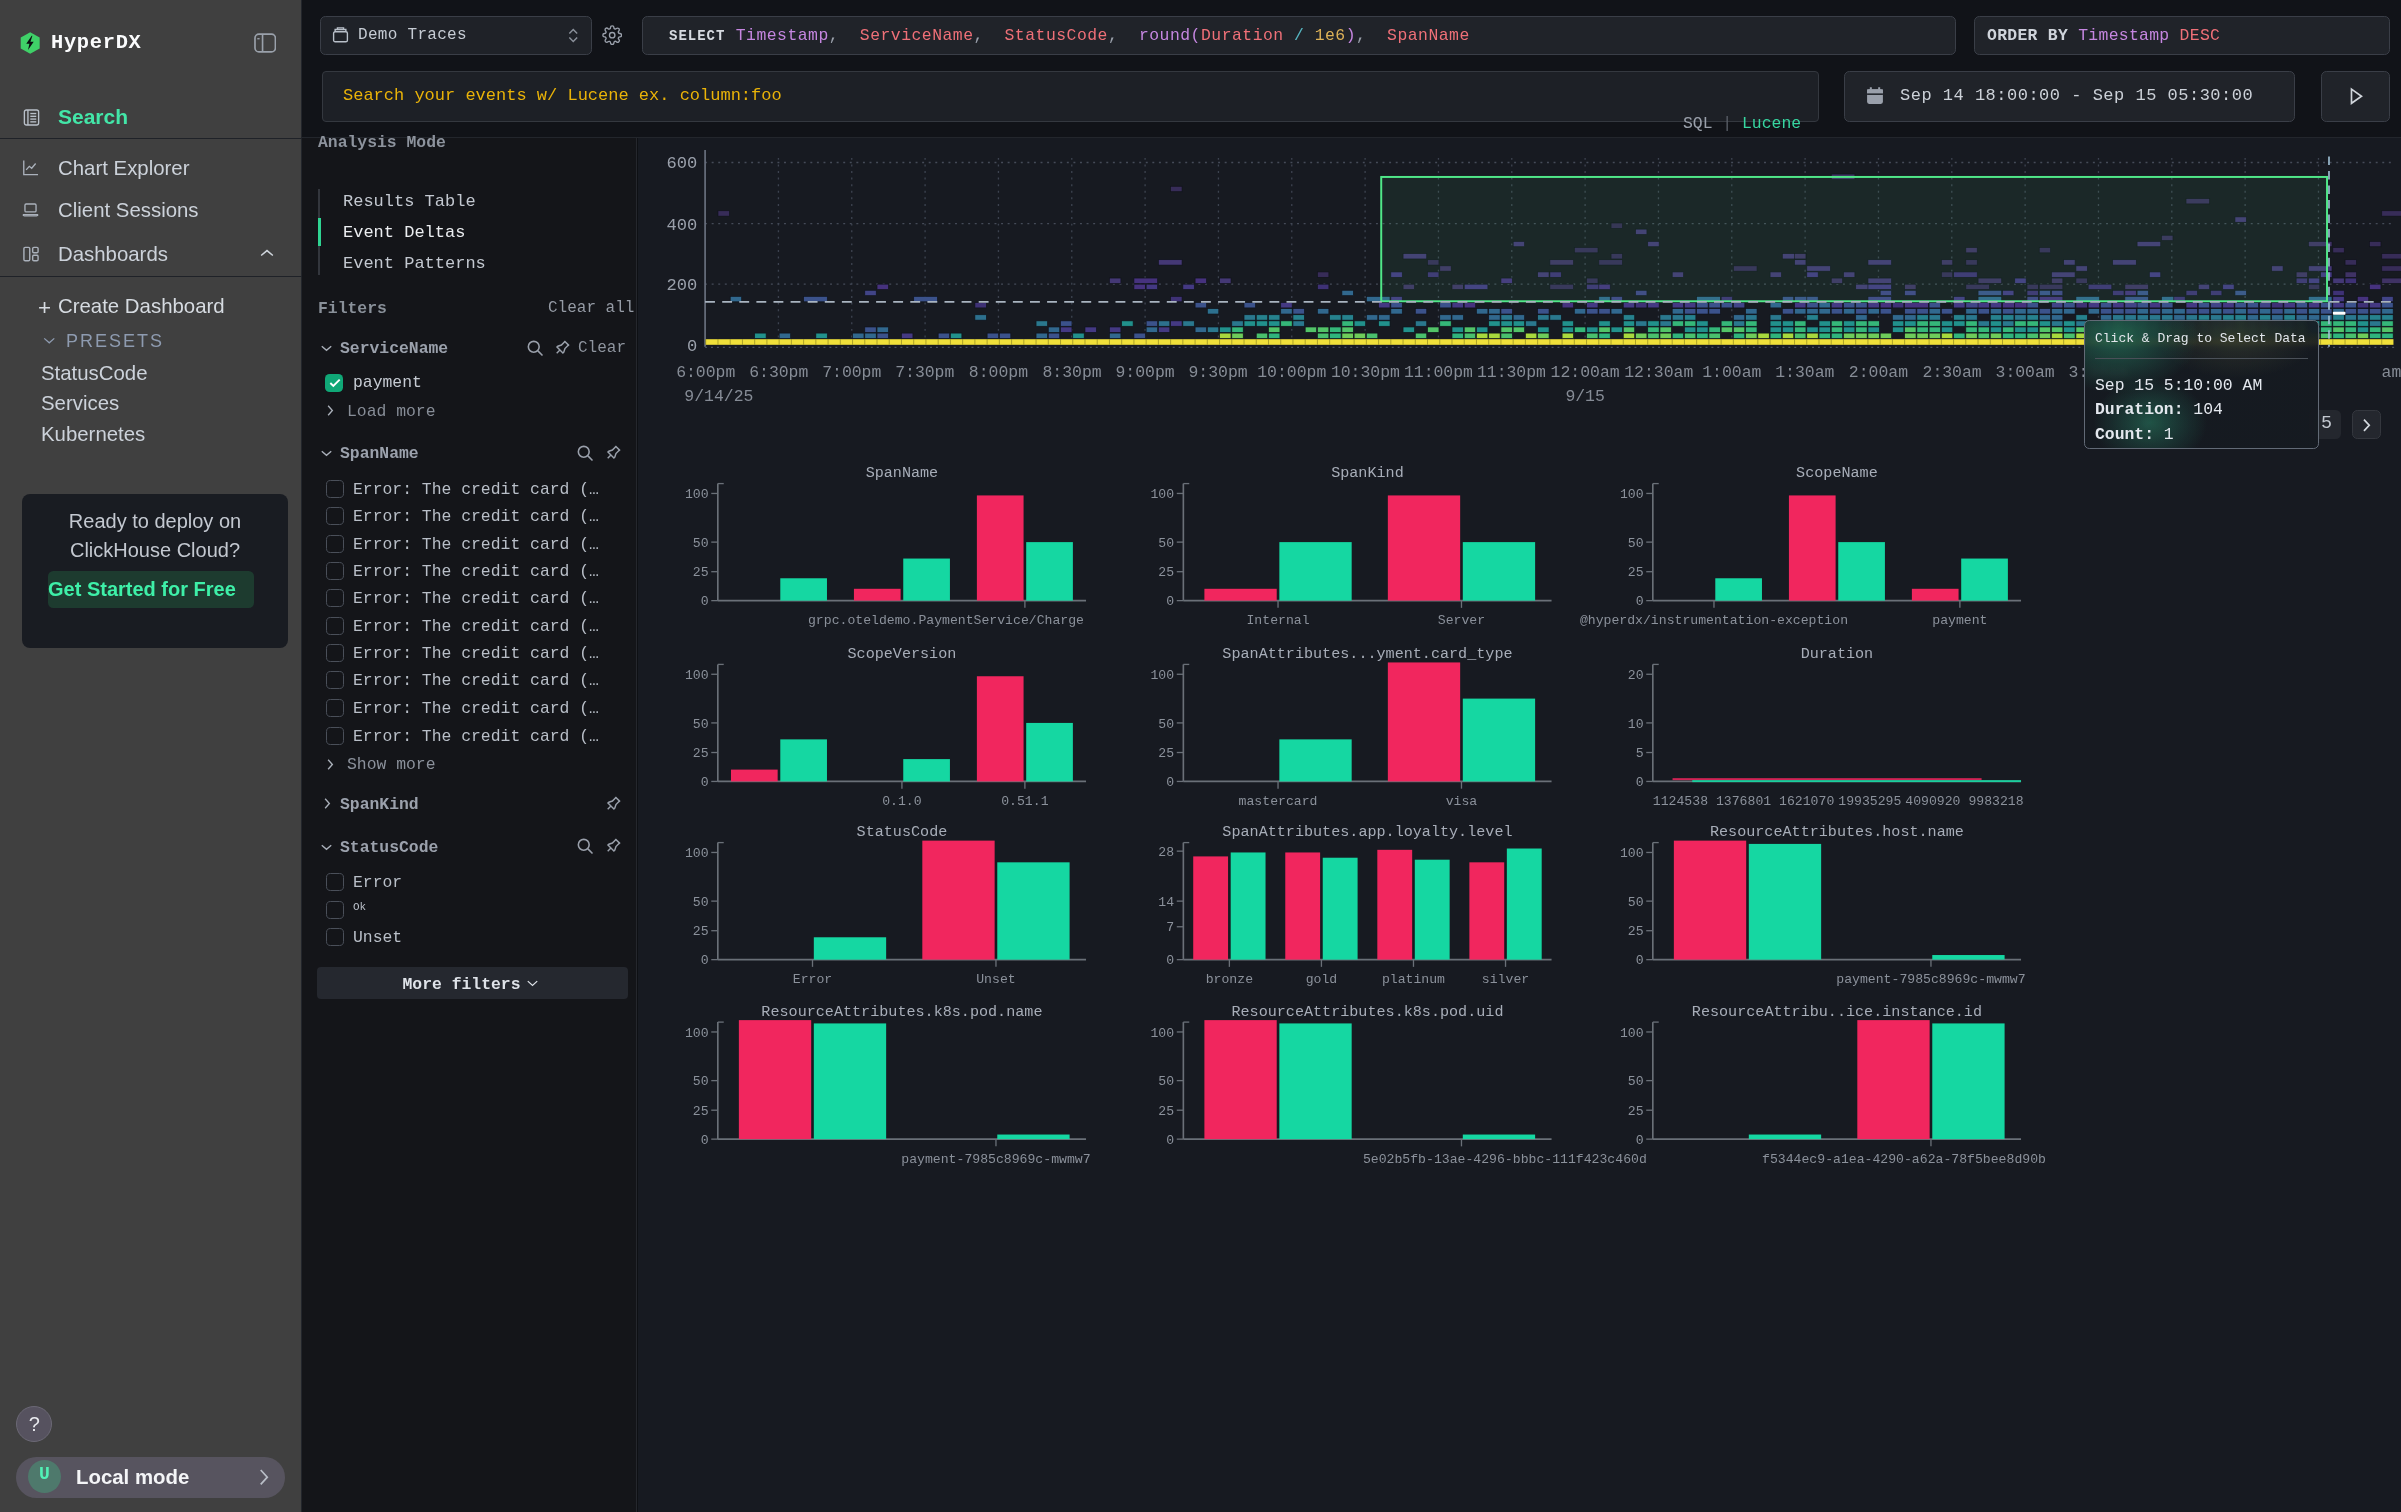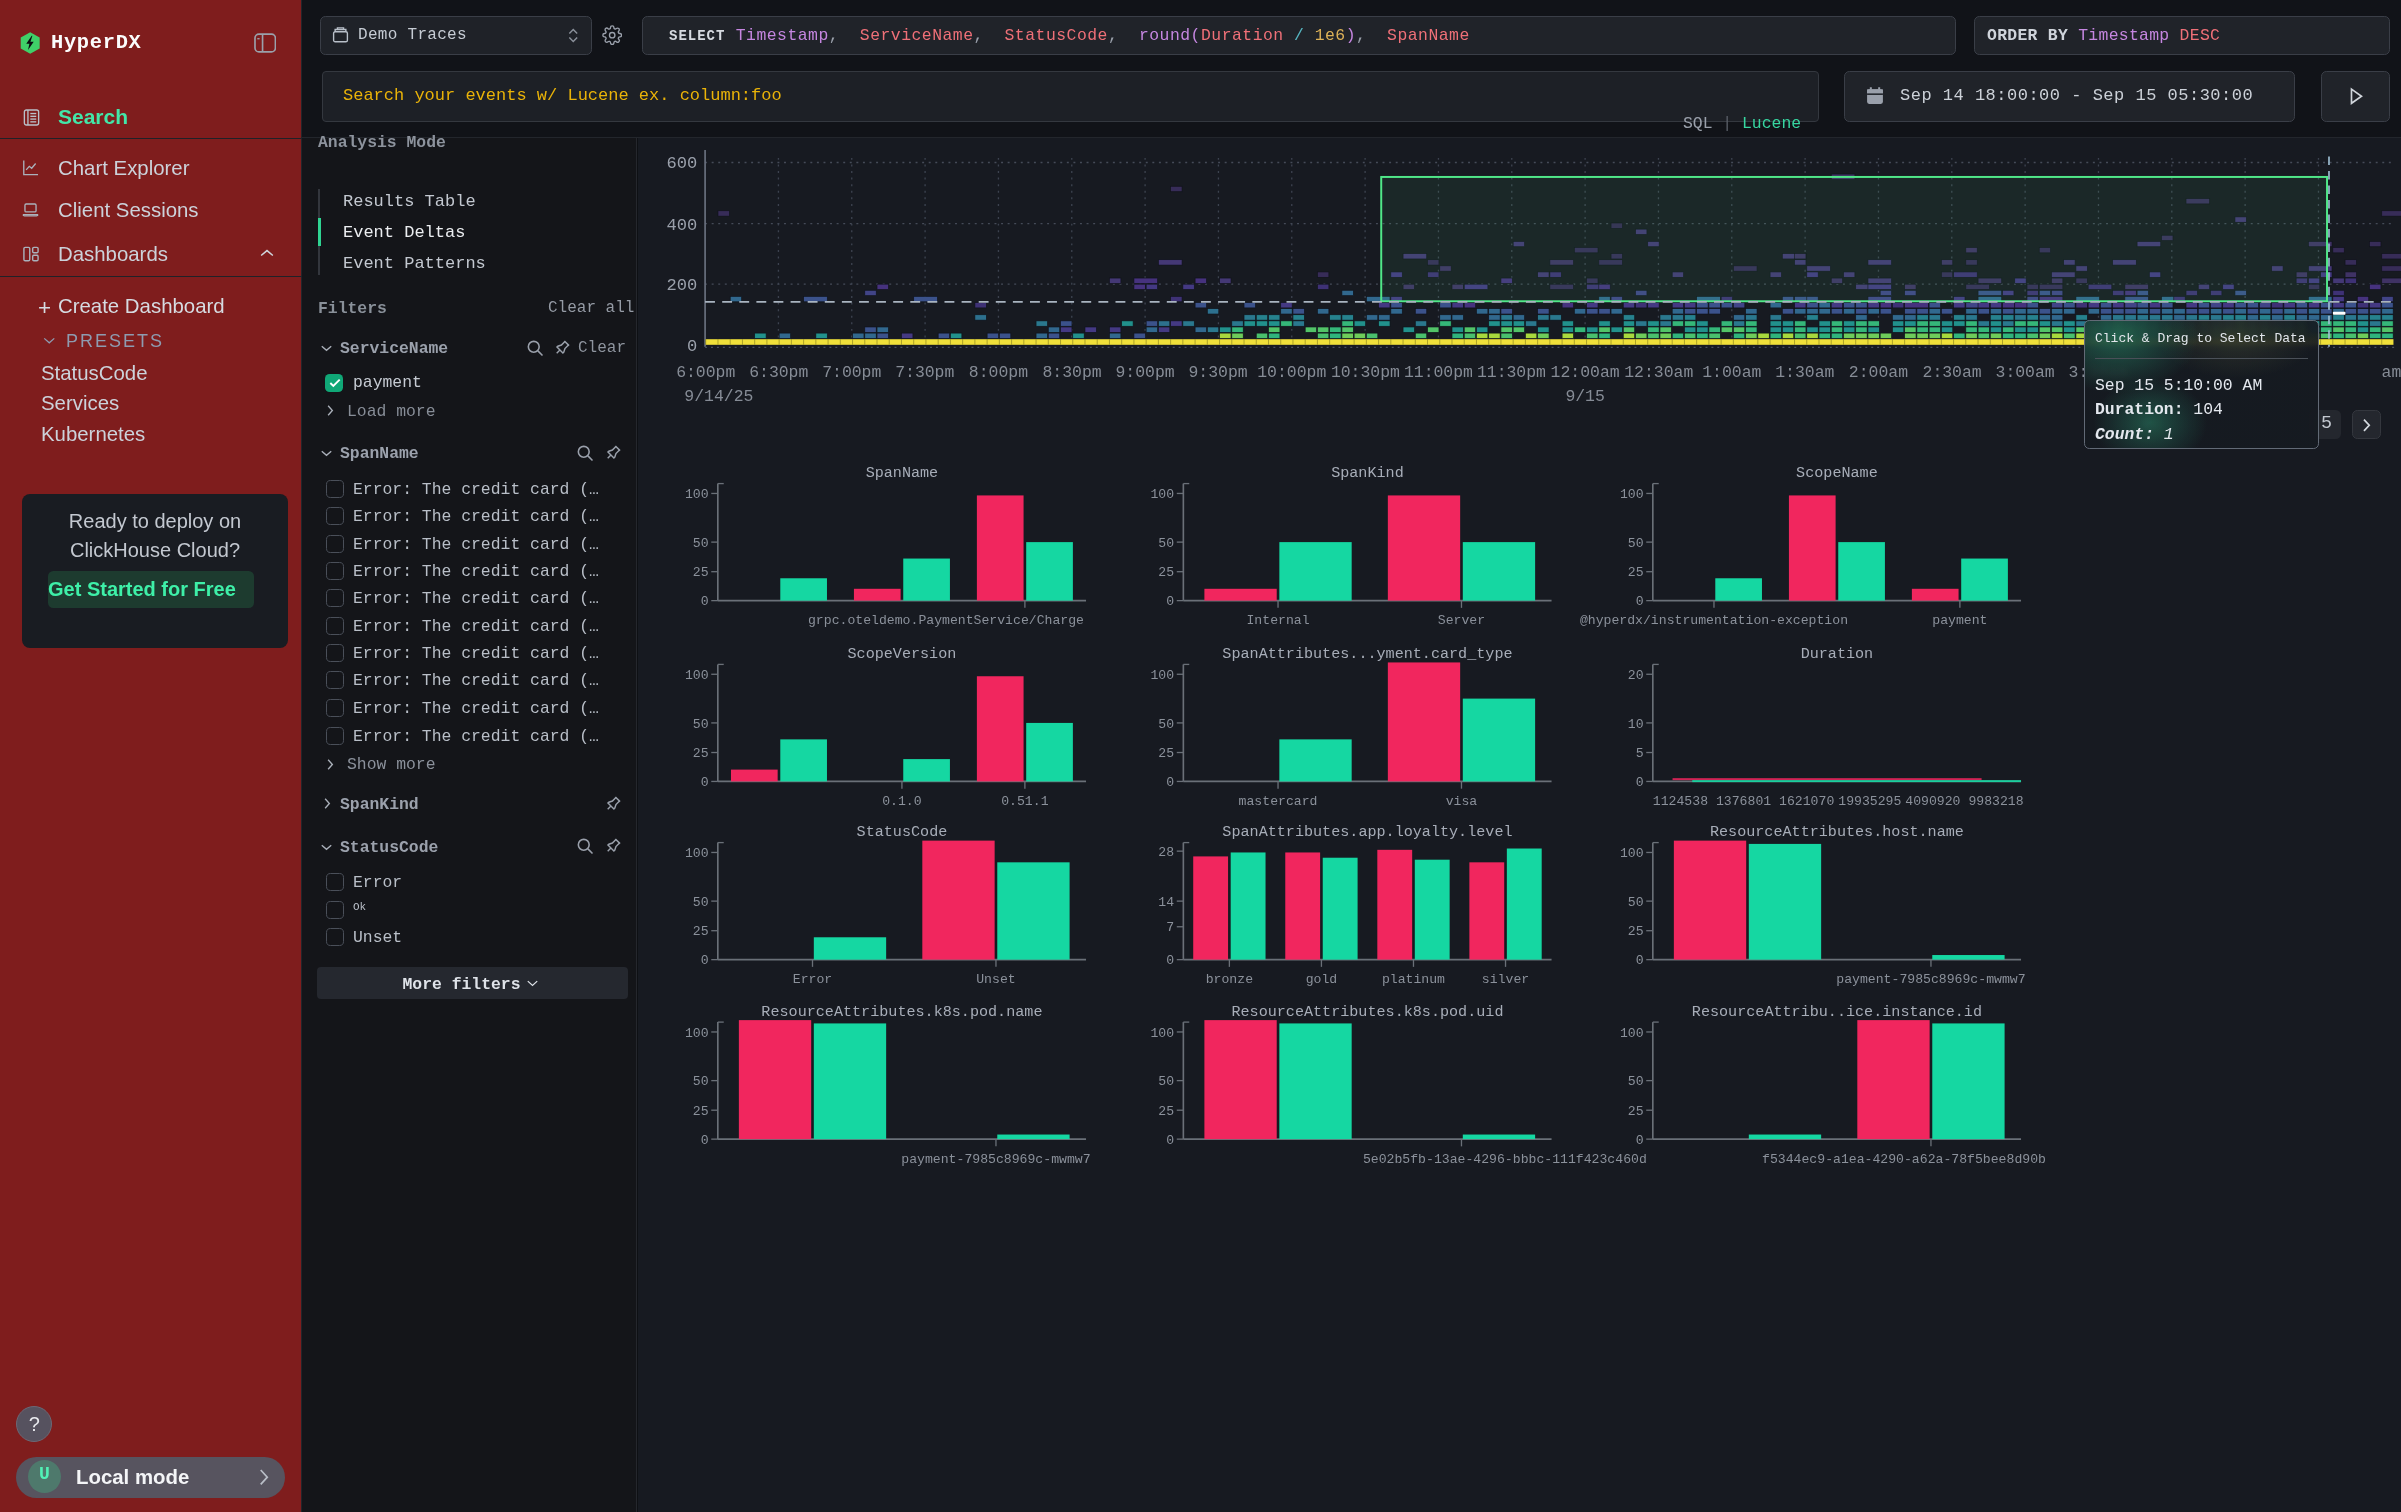--- a/index.html
+++ b/index.html
@@ -1,19 +1,19 @@
 <!DOCTYPE html>
 <html style="font-size:10.5px"><head><meta charset="utf-8"><style>
 *{margin:0;padding:0;box-sizing:border-box;}
 html,body{width:2401px;height:1512px;overflow:hidden;background:#0e1014;}
 body{font-family:"Liberation Mono", monospace; position:relative;}
 .abs{position:absolute;}
 .mono{font-family:"Liberation Mono", monospace;}
 .sans{font-family:"Liberation Sans", sans-serif;}
-.sidebar{position:absolute;left:0;top:0;width:302px;height:1512px;background:#7f1d1d;border-right:0.7px solid #22252b;}
+.sidebar{position:absolute;left:0;top:0;width:302px;height:1512px;background:#404040;border-right:0.7px solid #22252b;}
 .topbar{position:absolute;left:302px;top:0;width:2099px;height:138px;background:#111318;border-bottom:0.7px solid #23262c;}
 .filterpanel{position:absolute;left:302px;top:138px;width:335px;height:1374px;background:#141519;border-right:0.7px solid #25272d;}
 .main{position:absolute;left:638px;top:138px;width:1764px;height:1374px;background:#171a21;}
 .box{background:#1f2228;border:1.3px solid #3a3e47;border-radius:5.3px;}
 .navtext{font-family:"Liberation Sans",sans-serif;color:#ccd2da;font-size:20.4px;}
 .chk{position:absolute;width:18px;height:18px;border:1.3px solid #4a4f59;border-radius:4.6px;background:transparent;}
 </style></head><body>
 <div class="sidebar">
     <svg class="abs" style="left:20.4px;top:32px" width="20.4" height="22" viewBox="0 0 31 33">
 <path d="M15.5 0 L29.9 8.2 V24.7 L15.5 33 L1.1 24.7 V8.2 Z" fill="#3fd068"></path>
@@ -1292,13 +1292,13 @@
   </svg>
 <div class="abs" style="left:2084px;top:320px;width:235px;height:129px;border:1.3px solid #626a76;border-radius:5.3px;
 background:radial-gradient(112px 79px at 14% 12%, rgba(45,170,125,0.45), rgba(45,170,125,0) 72%),
 radial-gradient(79px 62px at 28% 80%, rgba(52,211,153,0.30), rgba(52,211,153,0) 72%),
 radial-gradient(105px 53px at 65% 14%, rgba(125,138,80,0.20), rgba(125,138,80,0) 75%),
 linear-gradient(rgba(22,26,33,0.92), rgba(22,26,33,0.92));backdrop-filter:blur(2.6px);"></div>
 <div class="abs mono" style="left:2095px;top:331px;font-size:13px;color:#e2e6ec;">Click &amp; Drag to Select Data</div>
 <div class="abs" style="left:2095px;top:358px;width:213px;height:1.3px;background:#4a5058;"></div>
 <div class="abs mono" style="left:2095px;top:376px;font-size:16.4px;color:#e4e8ee;">Sep 15 5:10:00 AM</div>
 <div class="abs mono" style="left:2095px;top:400px;font-size:16.4px;color:#e4e8ee;"><span style="font-weight:bold;">Duration:</span> 104</div>
-<div class="abs mono" style="left:2095px;top:425px;font-size:16.4px;color:#e4e8ee;font-style:italic;"><span style="font-weight:bold;">Count:</span> 1</div>
+<div class="abs mono" style="left:2095px;top:425px;font-size:16.4px;color:#e4e8ee;"><span style="font-weight:bold;">Count:</span> 1</div>
 
 </body></html>

